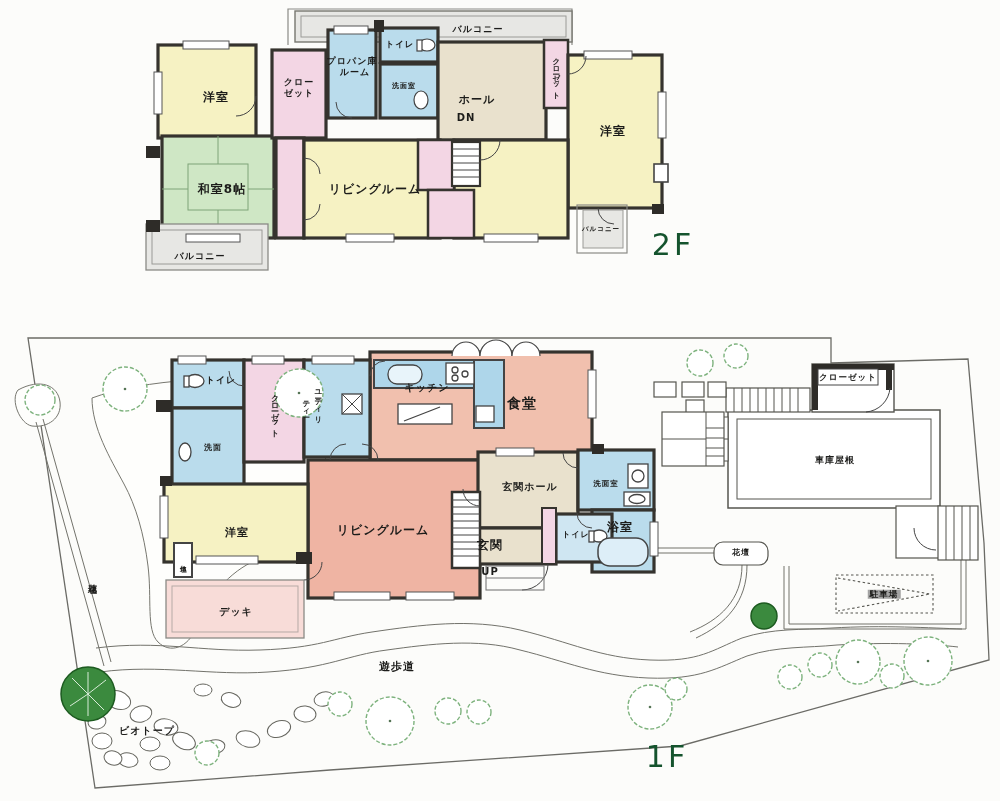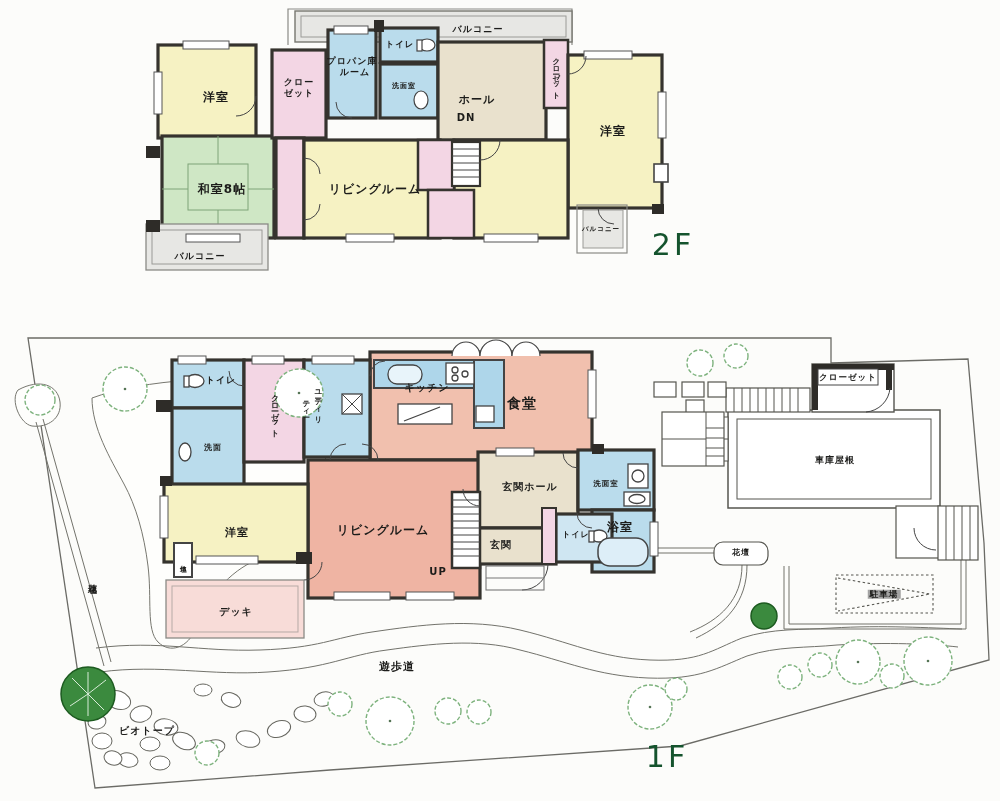--- a/index.html
+++ b/index.html
@@ -334,22 +334,22 @@
   <span class="lbl v" style="left:274px;top:411px;font-size:8px">クローゼット</span>
   <span class="lbl v" style="left:318px;top:402px;font-size:7.5px">ユーティリ</span>
   <span class="lbl v" style="left:306px;top:404px;font-size:7.5px">ティー</span>
   <span class="lbl" style="left:427px;top:388px;font-size:10px">キッチン</span>
   <span class="lbl" style="left:522px;top:403px;font-size:14px">食堂</span>
   <span class="lbl" style="left:383px;top:530px;font-size:12px">リビングルーム</span>
   <span class="lbl" style="left:237px;top:532px;font-size:11px">洋室</span>
   <span class="lbl v" style="left:183px;top:560px;font-size:6.5px">仏壇</span>
   <span class="lbl" style="left:236px;top:612px;font-size:10px">デッキ</span>
   <span class="lbl" style="left:530px;top:487px;font-size:10px">玄関ホール</span>
-  <span class="lbl" style="left:501px;top:545px;font-size:10px">玄関</span>
-  <span class="lbl" style="left:438px;top:572px;font-size:10px">UP</span>
+  <span class="lbl" style="left:490px;top:545px;font-size:12px">玄関</span>
+  <span class="lbl" style="left:490px;top:572px;font-size:10px">UP</span>
   <span class="lbl" style="left:576px;top:535px;font-size:8px">トイレ</span>
   <span class="lbl" style="left:606px;top:484px;font-size:7.5px">洗面室</span>
   <span class="lbl" style="left:620px;top:527px;font-size:12px">浴室</span>
   <span class="lbl" style="left:741px;top:553px;font-size:8px">花壇</span>
   <span class="lbl v" style="left:92px;top:577px;font-size:9px">花壇</span>
   <span class="lbl bgw" style="left:884px;top:594px;font-size:8.5px">駐車場</span>
   <span class="lbl" style="left:835px;top:460px;font-size:9px">車庫屋根</span>
   <span class="lbl" style="left:848px;top:377px;font-size:8.5px">クローゼット</span>
   <span class="lbl" style="left:397px;top:666px;font-size:11px">遊歩道</span>
   <span class="lbl" style="left:147px;top:731px;font-size:10px">ビオトープ</span>

